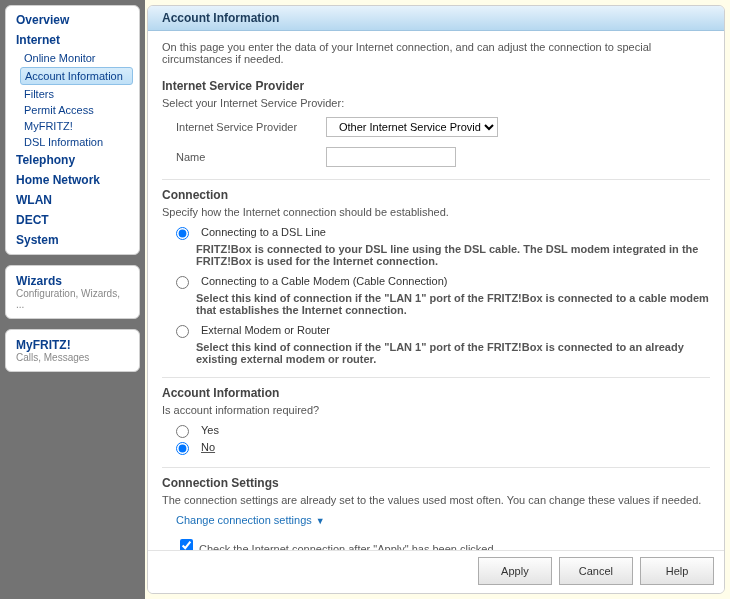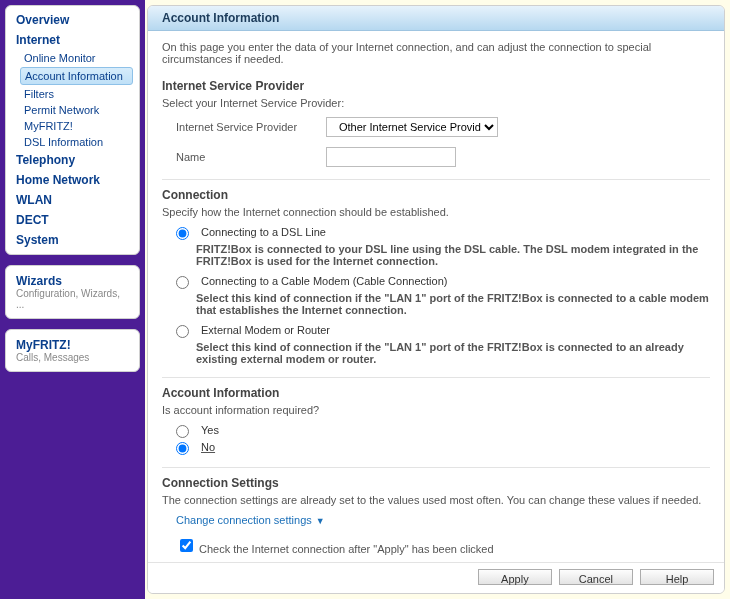--- a/index.html
+++ b/index.html
@@ -17,21 +17,21 @@
     width: 730px;
     height: 599px;
     box-sizing: border-box;
   }
   
   .left-col {
     width: 145px;
     flex: 0 0 145px;
     box-sizing: border-box;
     padding: 5px 5px 5px 5px;
-    background: #4c1d95;
+    background: #737373;
   }
   .panel {
     border: 1px solid #d0d0d0;
     border-radius: 6px;
     background: #fff;
     padding: 4px 0 4px 0;
     margin-bottom: 10px;
   }
   .nav-head {
     color: #0a3f8c;
@@ -188,21 +188,21 @@
 
   .button-bar {
     border-top: 1px solid #e3e3e3;
     padding: 6px 10px 8px 10px;
     text-align: right;
     background: #fff;
   }
   .btn {
     display: inline-block;
     min-width: 74px;
-    height: 16px;
+    height: 28px;
     border: 1px solid #acacac;
     background: linear-gradient(#fdfdfd, #e4e4e4);
     font-size: 11px;
     color: #333;
     cursor: pointer;
     margin-left: 4px;
     text-align: center;
     line-height: 18px;
     padding: 0 6px;
     box-sizing: border-box;
@@ -213,21 +213,21 @@
 
 <div class="app">
 
   <div class="left-col">
     <div class="panel">
       <div class="nav-head">Overview</div>
       <div class="nav-head">Internet</div>
       <div class="nav-sub">Online Monitor</div>
       <div class="nav-sub selected">Account Information</div>
       <div class="nav-sub">Filters</div>
-      <div class="nav-sub">Permit Network</div>
+      <div class="nav-sub">Permit Access</div>
       <div class="nav-sub">MyFRITZ!</div>
       <div class="nav-sub">DSL Information</div>
       <div class="nav-head">Telephony</div>
       <div class="nav-head">Home Network</div>
       <div class="nav-head">WLAN</div>
       <div class="nav-head">DECT</div>
       <div class="nav-head">System</div>
     </div>
 
     <div class="panel">

